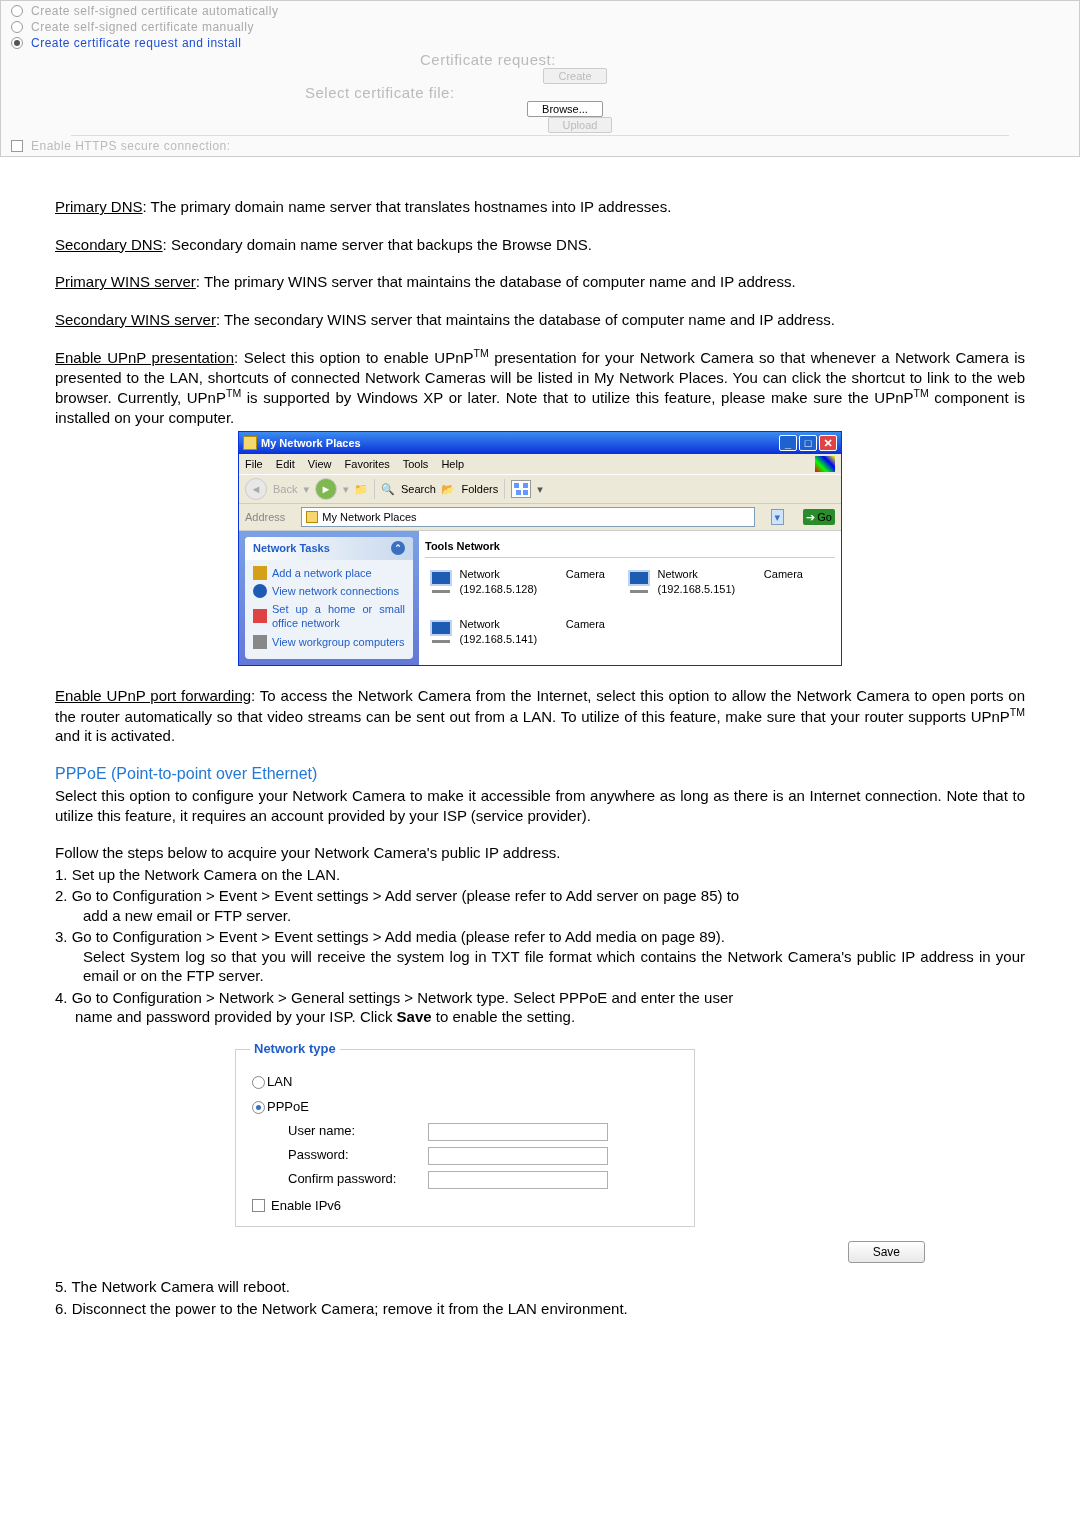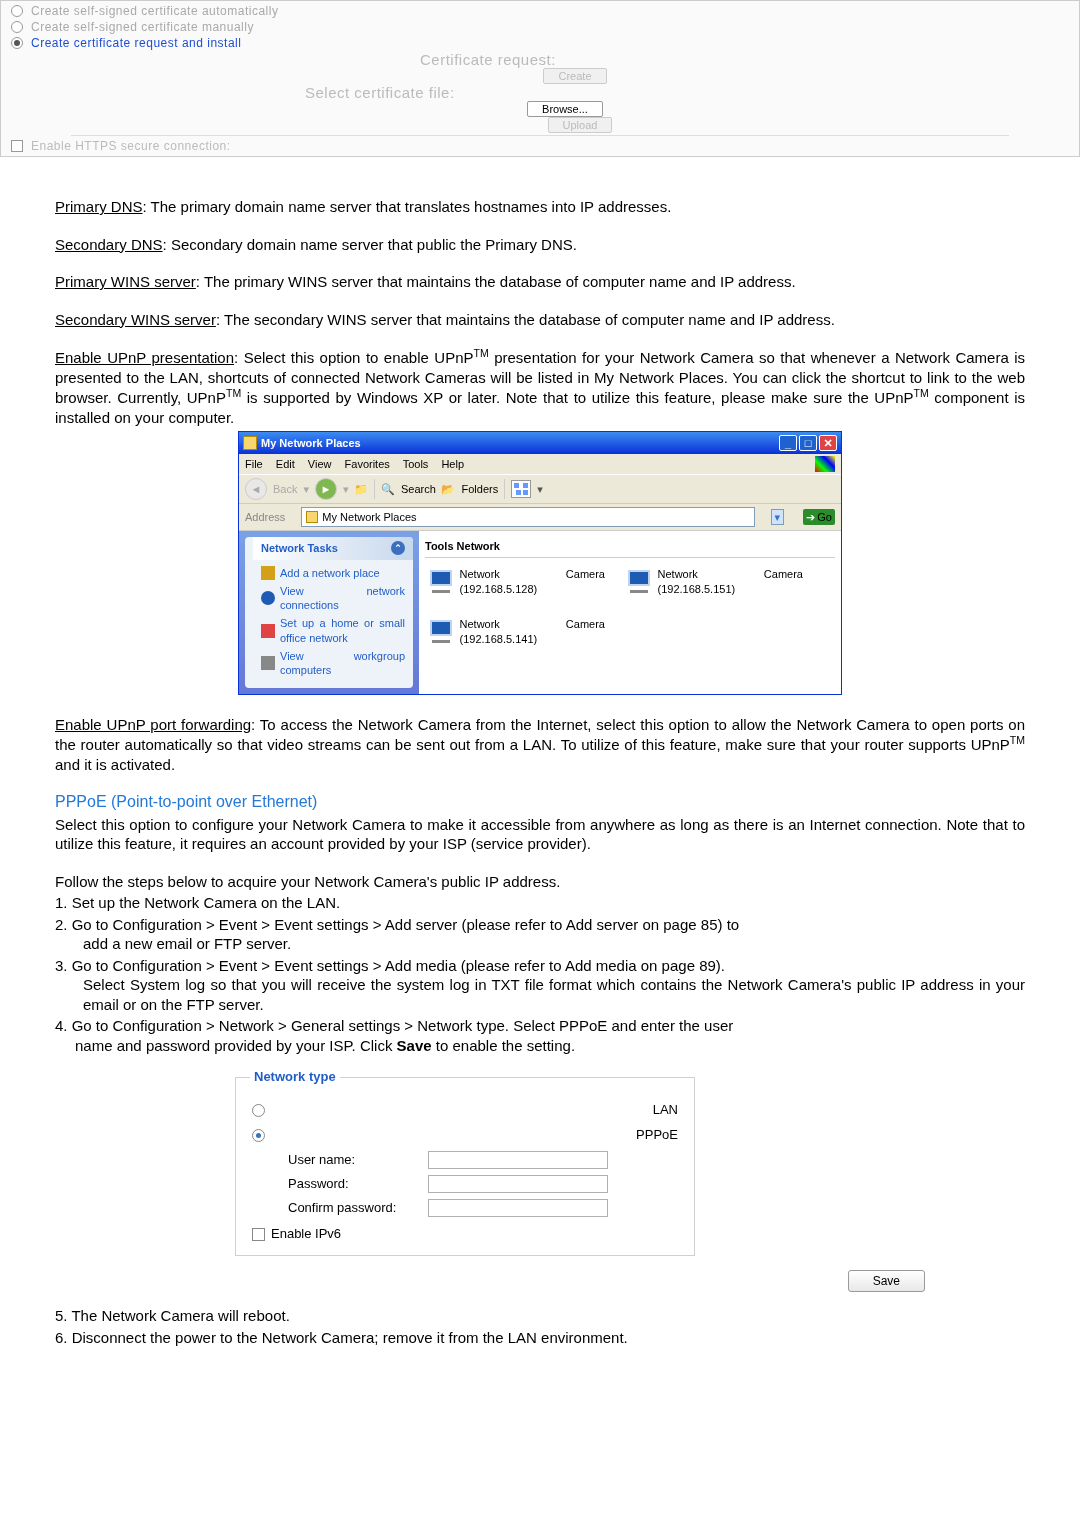--- a/index.html
+++ b/index.html
@@ -47,37 +47,37 @@
     .xp-toolbar .back { background: #e8e8e8; color: #aaa; }
     .xp-toolbar .fwd { background: #7fb850; color: #fff; }
     .xp-toolbar .up { color: #d4a017; }
     .xp-toolbar span { color: #000; }
     .xp-address { background: #ece9d8; padding: 3px 6px; display: flex; align-items: center; gap: 16px; border-bottom: 1px solid #ccc; }
     .xp-address .label { color: #888; }
     .xp-address .bar { flex: 1; background: #fff; padding: 2px 4px; display: flex; align-items: center; gap: 4px; border: 1px solid #7f9db9; }
     .xp-address .go { color: #fff; background: #2a8c2a; padding: 1px 3px; border-radius: 2px; margin-left: 3px; display: flex; align-items: center; gap: 2px; }
     .xp-body { display: flex; background: #fff; }
     .xp-side { width: 180px; background: linear-gradient(to bottom, #7aa1e6, #6478d7); padding: 6px; }
-    .xp-side .panel { background: #eef3fa; border-radius: 4px; overflow: hidden; padding-left: 8px; }
+    .xp-side .panel { background: #eef3fa; border-radius: 4px; overflow: hidden; }
     .xp-side .panel-head { background: linear-gradient(to right, #fff, #c7d8ed); color: #215dc6; font-weight: bold; padding: 4px 8px; display: flex; justify-content: space-between; align-items: center; }
     .xp-side .panel-body { padding: 6px 8px; }
     .xp-side .panel-body div { display: flex; align-items: center; gap: 5px; margin-bottom: 4px; color: #215dc6; }
     .xp-side .task-icon { width: 14px; height: 14px; flex-shrink: 0; }
     .xp-main { flex: 1; background: #fff; padding: 6px; }
     .xp-main .group-head { font-weight: bold; padding: 2px 0 3px; border-bottom: 1px solid #ccc; margin-bottom: 8px; }
     .xp-main .items { display: flex; gap: 18px; flex-wrap: wrap; }
     .xp-main .item { display: flex; align-items: center; gap: 6px; width: 180px; }
     .xp-camera { width: 32px; height: 32px; position: relative; }
     .xp-camera .monitor { width: 22px; height: 16px; background: #1e5cb3; border: 2px solid #c0d4f0; position: absolute; top: 4px; left: 5px; }
     .xp-camera .stand { width: 18px; height: 3px; background: #888; position: absolute; bottom: 5px; left: 7px; }
     
     
     .nettype { width: 460px; margin: 14px 0 14px 180px; border: 1px solid #d0d0d0; background: #fff; position: relative; padding: 12px 14px 10px; font-size: 13px; }
     .nettype legend { color: #215dc6; font-weight: bold; font-size: 13px; background: #fff; padding: 0 4px; }
-    .nettype .opt { display: flex; align-items: center; gap: 16px; padding: 4px 2px; justify-content: space-between; }
+    .nettype .opt { display: flex; align-items: center; gap: 2px; padding: 4px 2px; }
     .nettype .radio-outer { width: 13px; height: 13px; border-radius: 50%; border: 1px solid #888; display: flex; align-items: center; justify-content: center; }
     .nettype .radio-dot { width: 5px; height: 5px; border-radius: 50%; background: #3a70bf; }
     .nettype .field { display: flex; align-items: center; padding: 3px 0 3px 38px; }
     .nettype .field label { width: 140px; }
     .nettype .field .input { width: 180px; height: 18px; border: 1px solid #b0b0b0; background: #fff; }
     .nettype .chk { display: flex; align-items: center; gap: 6px; padding: 6px 2px 2px; }
     .nettype .chkbox { width: 13px; height: 13px; border: 1px solid #888; background: #fff; }
     .save-container { width: 690px; margin-left: 180px; display: flex; justify-content: flex-end; }
     .save-btn { padding: 3px 24px; font-size: 12px; background: linear-gradient(#fff,#e8e8e8); border: 1px solid #999; border-radius: 3px; }
     
@@ -115,21 +115,21 @@
     <span class="checkbox"></span>
     <label style="color:#bbb;">Enable HTTPS secure connection:</label>
   </div>
 </div>
 
 <div class="content">
   <p>
     <span class="term">Primary DNS</span><span>: The primary domain name server that translates hostnames into IP addresses.</span>
   </p>
   <p>
-    <span class="term">Secondary DNS</span><span>: Secondary domain name server that public the Primary DNS.</span>
+    <span class="term">Secondary DNS</span><span>: Secondary domain name server that backups the Browse DNS.</span>
   </p>
   <p>
     <span class="term">Primary WINS server</span><span>: The primary WINS server that maintains the database of computer name and IP address.</span>
   </p>
   <p>
     <span class="term">Secondary WINS server</span><span>: The secondary WINS server that maintains the database of computer name and IP address.</span>
   </p>
   <p style="margin-bottom:4px;">
     <span class="term">Enable UPnP presentation</span><span>: Select this option to enable UPnP</span><sup>TM</sup><span> presentation for your Network Camera so that whenever a Network Camera is presented to the LAN, shortcuts of connected Network Cameras will be listed in My Network Places. You can click the shortcut to link to the web browser. Currently, UPnP</span><sup>TM</sup><span> is supported by Windows XP or later. Note that to utilize this feature, please make sure the UPnP</span><sup>TM</sup><span> component is installed on your computer.</span>
   </p>

